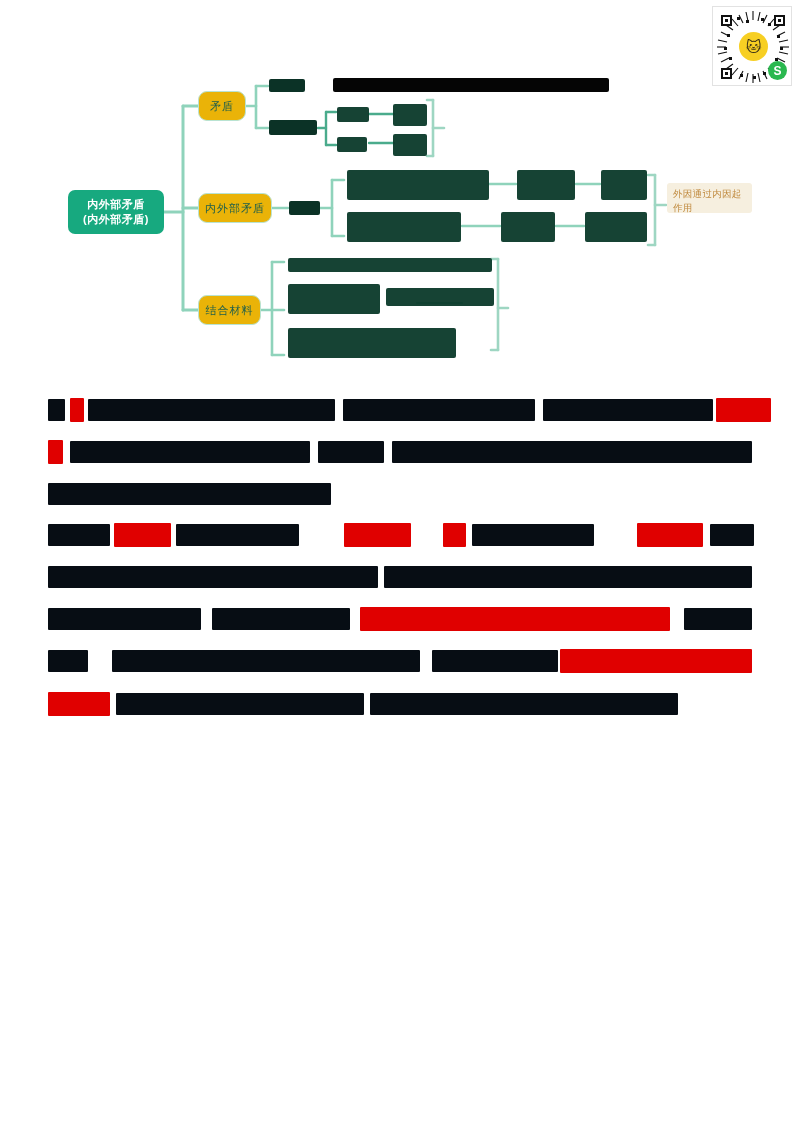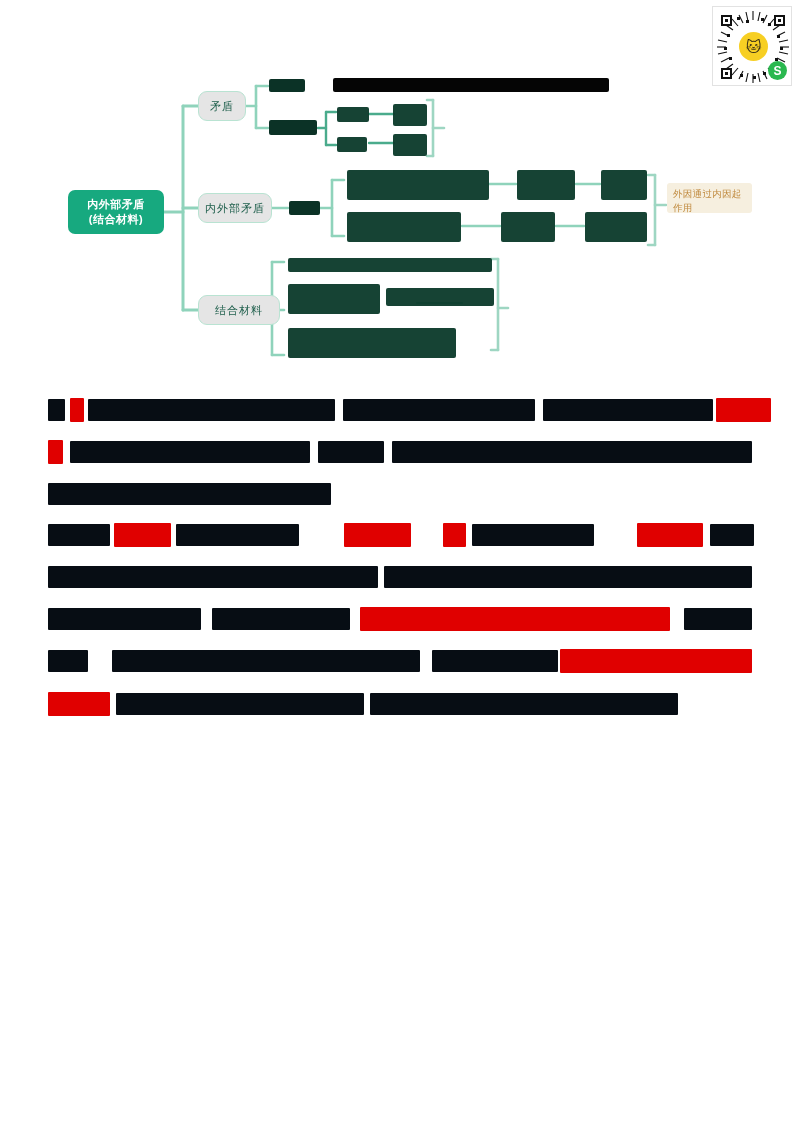--- a/index.html
+++ b/index.html
@@ -53,30 +53,30 @@
   .node-root {
     left:68px; top:190px; width:96px; height:44px;
     background:#17a97f; color:#ffffff;
     border-radius:7px;
     font-size:11px; font-weight:bold; line-height:1.35;
     letter-spacing:0.5px;
   }
   .node-root span { display:block; }
 
   .node-branch {
-    background:#e5e5e5;
+    background:#eab308;
     border:1.6px solid #b9e3d2;
     border-radius:9px;
     color:#1f5f4c;
     font-size:11px;
     letter-spacing:1px;
   }
   .nb1 { left:198px; top:91px;  width:48px; height:30px; }
   .nb2 { left:198px; top:193px; width:74px; height:30px; }
-  .nb3 { left:198px; top:295px; width:82px; height:30px; }
+  .nb3 { left:198px; top:295px; width:63px; height:30px; }
 
   
   .redact {
     position:absolute;
     background:#050505;
     border-radius:2px;
   }
   .redact-g {
     position:absolute;
     background:#0d3b2c;
@@ -252,21 +252,21 @@
       </g>
 
       <g stroke="#4aab8c" stroke-width="2.2" fill="none" stroke-linecap="round">
         <path d="M417 303 H462"></path>
       </g>
     </svg>
 
     <div class="node node-root">
       <div>
         <span>内外部矛盾</span>
-        <span>(结合材料)</span>
+        <span>(内外部矛盾)</span>
       </div>
     </div>
 
     <div class="node node-branch nb1">
       <span>矛盾</span>
     </div>
     <div class="node node-branch nb2">
       <span>内外部矛盾</span>
     </div>
     <div class="node node-branch nb3">

